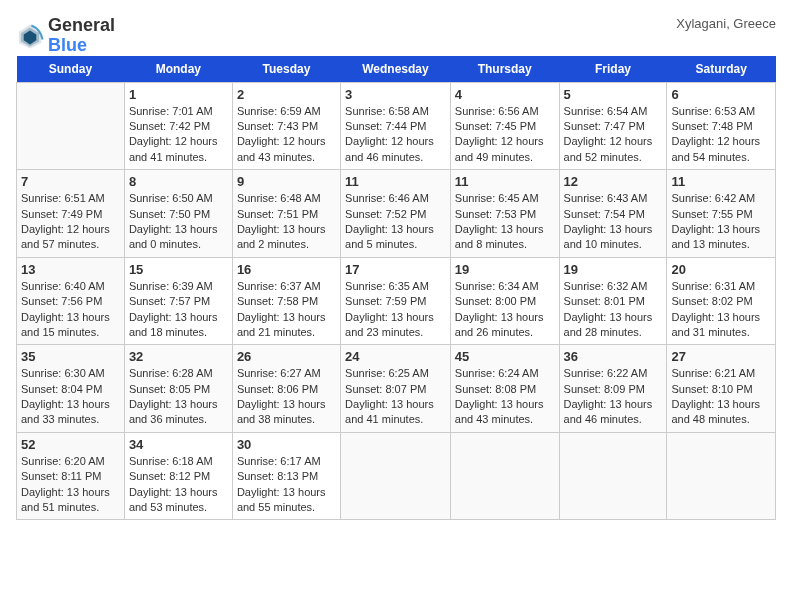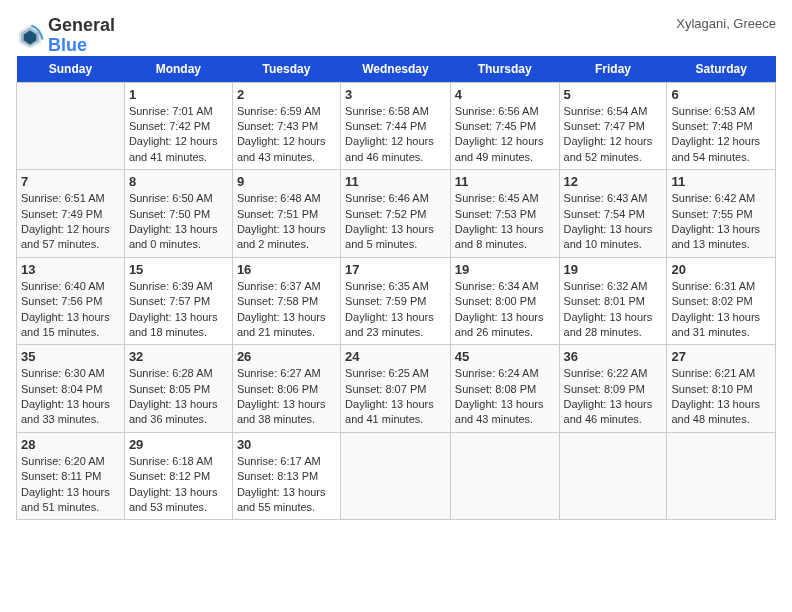--- a/index.html
+++ b/index.html
@@ -230,25 +230,25 @@
           <span class="day-num">36</span>
           <div class="cell-info">Sunrise: 6:22 AM<br>Sunset: 8:09 PM<br>Daylight: 13 hours<br>and 46 minutes.</div>
         </td>
         <td>
           <span class="day-num">27</span>
           <div class="cell-info">Sunrise: 6:21 AM<br>Sunset: 8:10 PM<br>Daylight: 13 hours<br>and 48 minutes.</div>
         </td>
       </tr>
       <tr>
         <td>
-          <span class="day-num">28</span>
+          <span class="day-num">52</span>
           <div class="cell-info">Sunrise: 6:20 AM<br>Sunset: 8:11 PM<br>Daylight: 13 hours<br>and 51 minutes.</div>
         </td>
         <td>
-          <span class="day-num">29</span>
+          <span class="day-num">34</span>
           <div class="cell-info">Sunrise: 6:18 AM<br>Sunset: 8:12 PM<br>Daylight: 13 hours<br>and 53 minutes.</div>
         </td>
         <td>
           <span class="day-num">30</span>
           <div class="cell-info">Sunrise: 6:17 AM<br>Sunset: 8:13 PM<br>Daylight: 13 hours<br>and 55 minutes.</div>
         </td>
         <td class="empty-cell"></td>
         <td class="empty-cell"></td>
         <td class="empty-cell"></td>
         <td class="empty-cell"></td>

